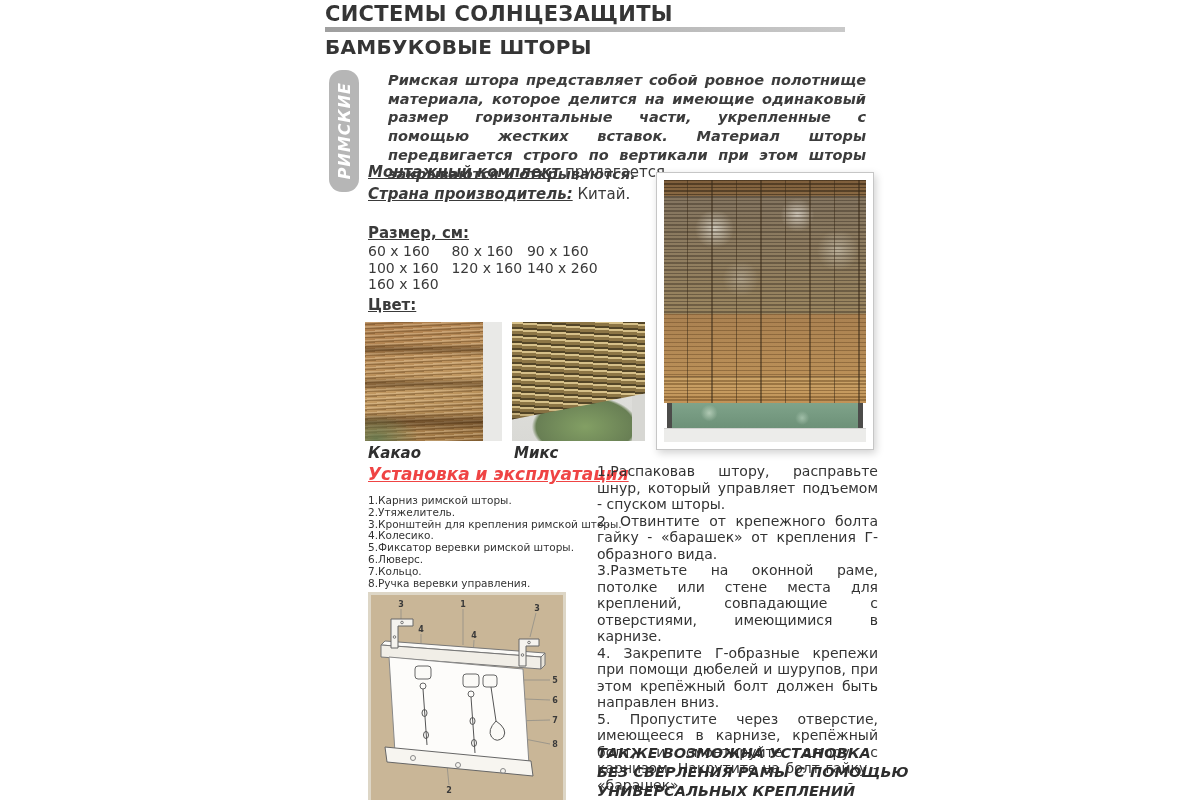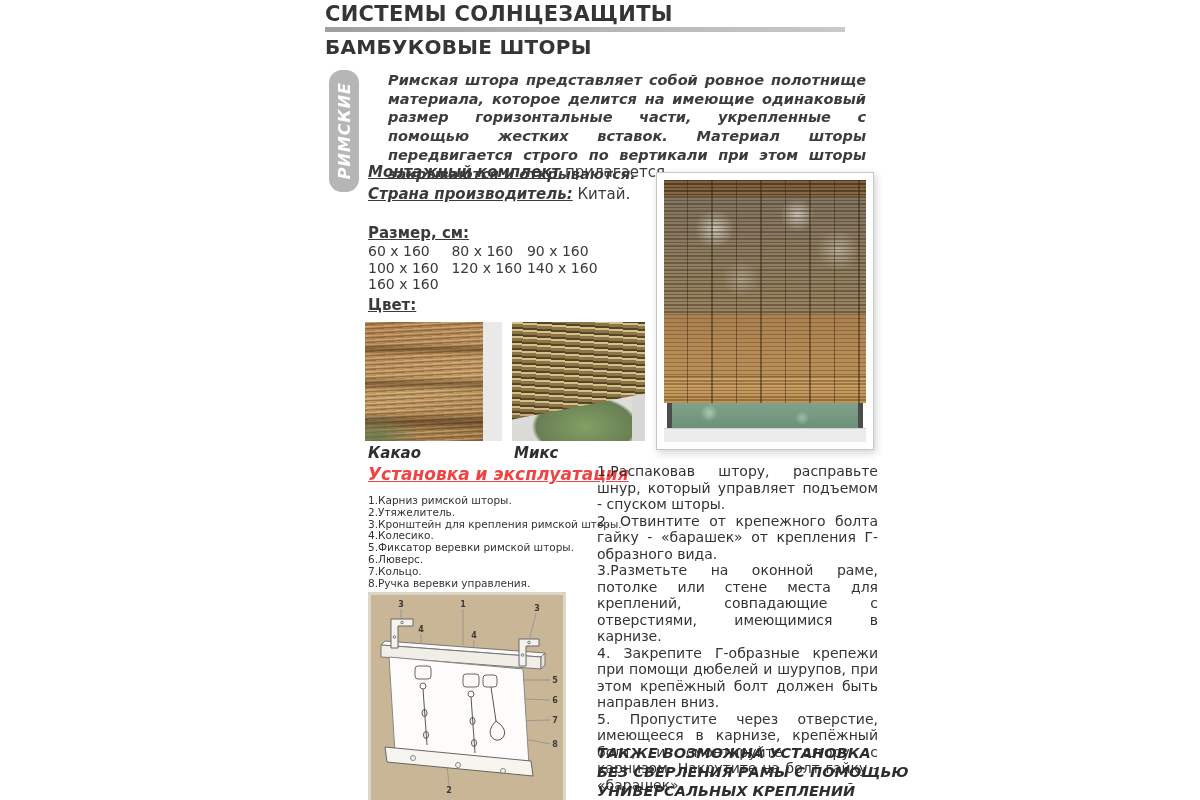--- a/index.html
+++ b/index.html
@@ -128,21 +128,21 @@
   <div class="sizes-heading">Размер, см:</div>
   <div class="sizes">
     <div>
       <span class="cell c1">60 x 160</span>
       <span class="cell c2">80 x 160</span>
       <span class="cell">90 x 160</span>
     </div>
     <div>
       <span class="cell c1">100 x 160</span>
       <span class="cell c2">120 x 160</span>
-      <span class="cell">140 x 160</span>
+      <span class="cell">140 x 260</span>
     </div>
     <div>
       <span class="cell c1">160 x 160</span>
     </div>
   </div>
 
   <div class="color-heading">Цвет:</div>
   <div class="photo-cacao"></div>
   <div class="photo-label" style="left:368px;top:444px;">Какао</div>
   <div class="photo-mix">

